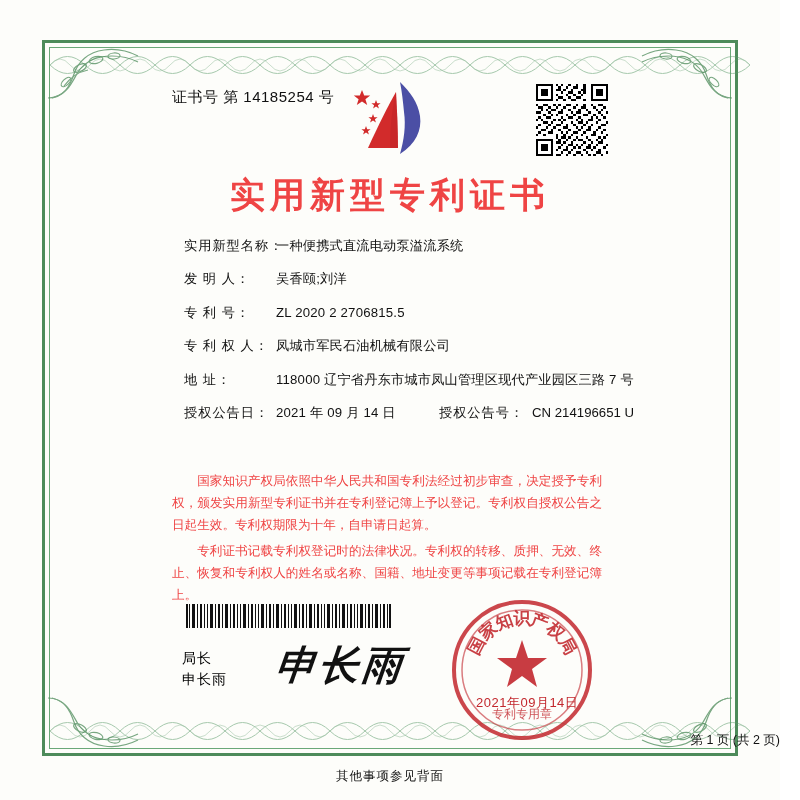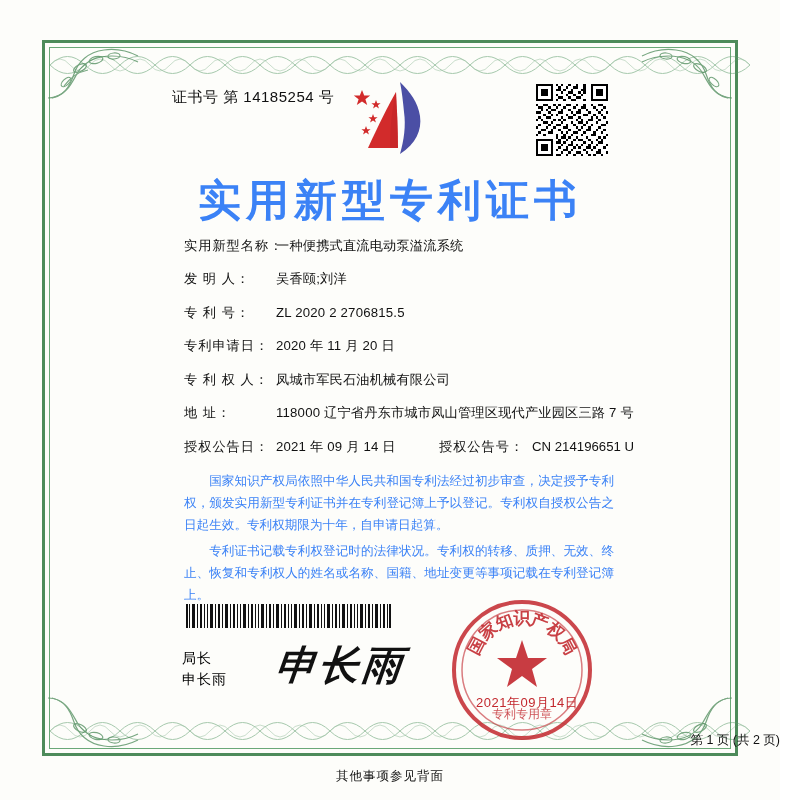--- a/index.html
+++ b/index.html
@@ -87,25 +87,25 @@
     height: 72px;
   }
 
   
   .title {
     position: absolute;
     left: 0;
     right: 0;
     top: 172px;
     text-align: center;
-    font-size: 43px;
+    font-size: 35px;
     font-weight: bold;
     letter-spacing: 5px;
     font-family: "Liberation Sans", sans-serif;
-    color: #3b82f6;
+    color: #ef4444;
   }
 
   
   .fields {
     position: absolute;
     left: 184px;
     top: 236px;
     width: 450px;
     font-size: 13.2px;
     line-height: 1.55;
@@ -137,28 +137,28 @@
   }
   .field-sub-value {
     margin-left: 8px;
     white-space: nowrap;
     text-align: center;
   }
 
   
   .body-text {
     position: absolute;
-    left: 184px;
+    left: 172px;
     top: 470px;
     width: 430px;
     font-size: 12.6px;
     line-height: 1.75;
     text-align: justify;
     font-family: Liberation Sans, sans-serif;
-    color: #3b82f6;
+    color: #ef4444;
   }
   .body-text p {
     margin: 0 0 4px 0;
     text-indent: 2em;
   }
 
   
   .barcode {
     position: absolute;
     left: 186px;
@@ -528,24 +528,20 @@
     </div>
     <div class="field-row">
       <span class="field-label">发 明 人：</span>
       <span class="field-value">吴香颐;刘洋</span>
     </div>
     <div class="field-row">
       <span class="field-label">专 利 号：</span>
       <span class="field-value">ZL 2020 2 2706815.5</span>
     </div>
     <div class="field-row">
-      <span class="field-label">专利申请日：</span>
-      <span class="field-value">2020 年 11 月 20 日</span>
-    </div>
-    <div class="field-row">
       <span class="field-label">专 利 权 人：</span>
       <span class="field-value">凤城市军民石油机械有限公司</span>
     </div>
     <div class="field-row">
       <span class="field-label">地    址：</span>
       <span class="field-value">118000 辽宁省丹东市城市凤山管理区现代产业园区三路 7 号</span>
     </div>
     <div class="field-row inline-two">
       <span class="field-label">授权公告日：</span>
       <span class="field-value">2021 年 09 月 14 日</span>

